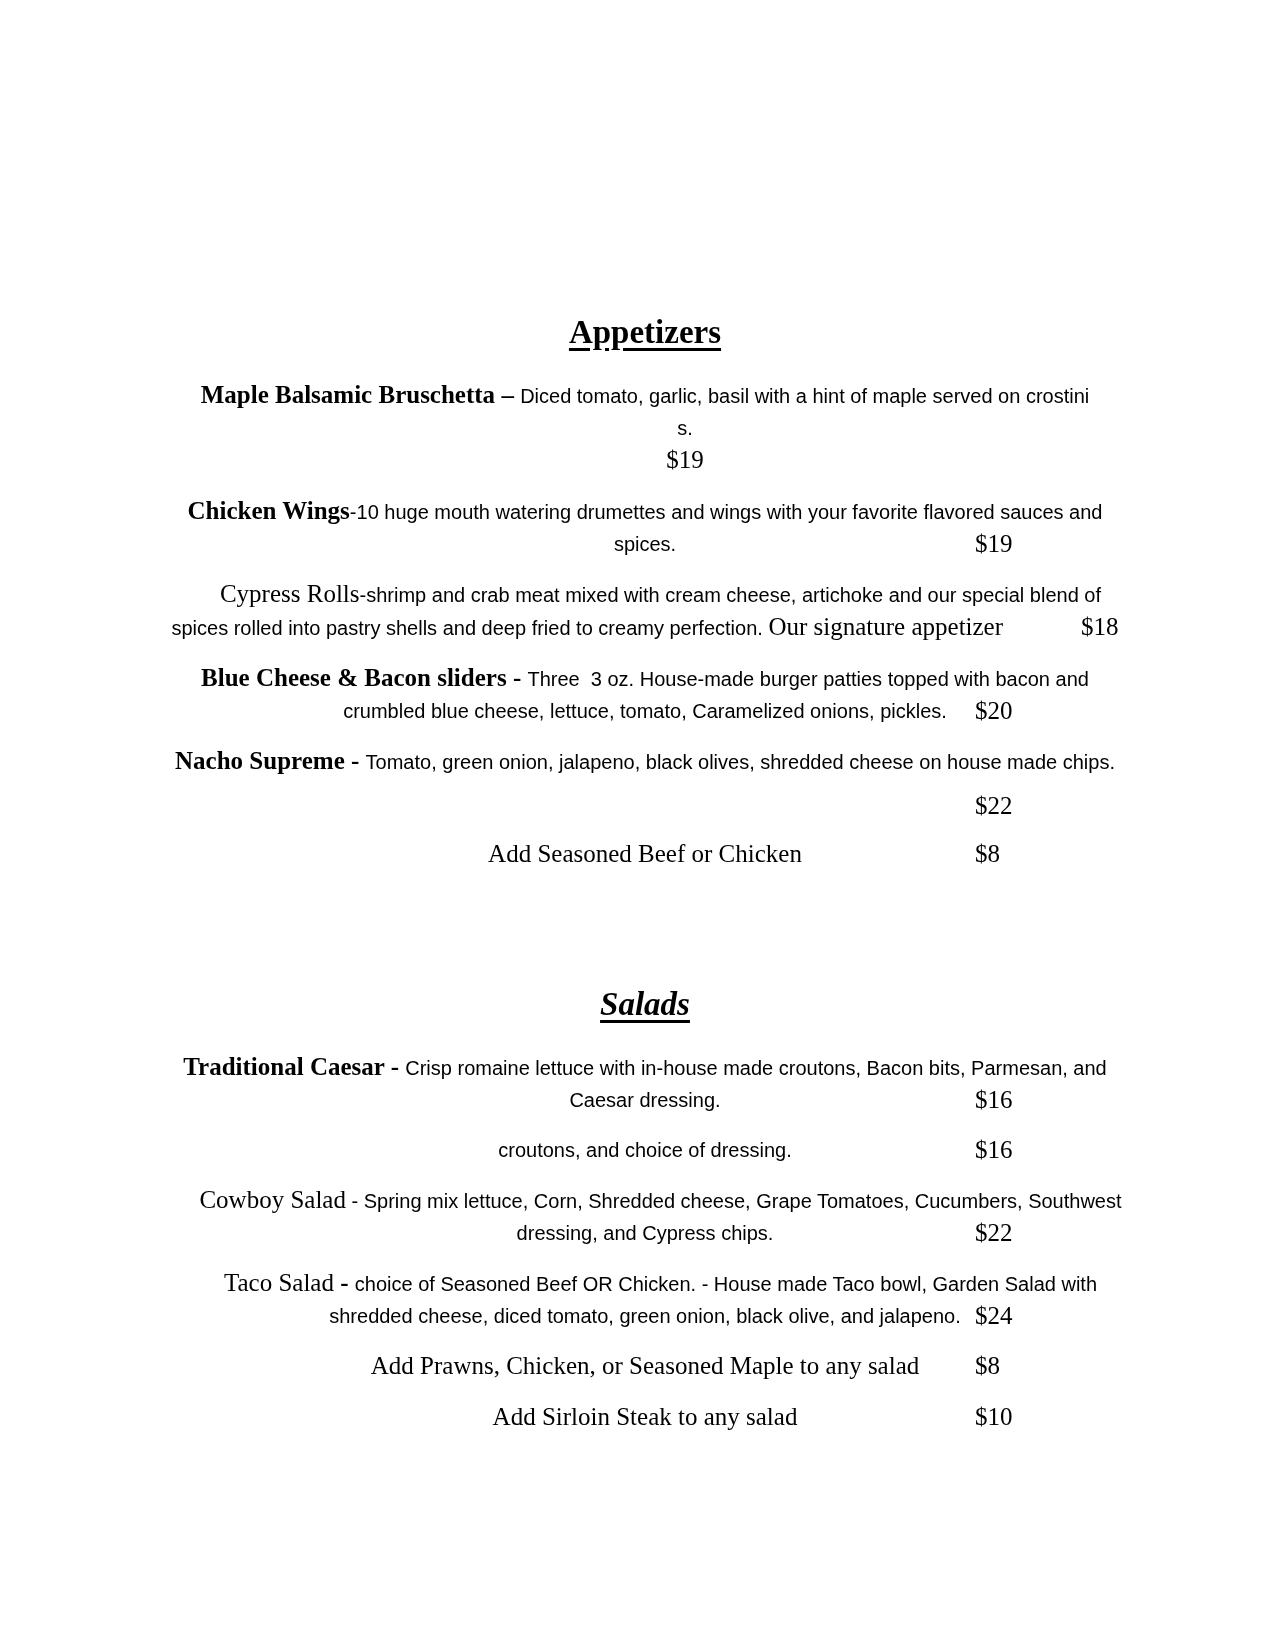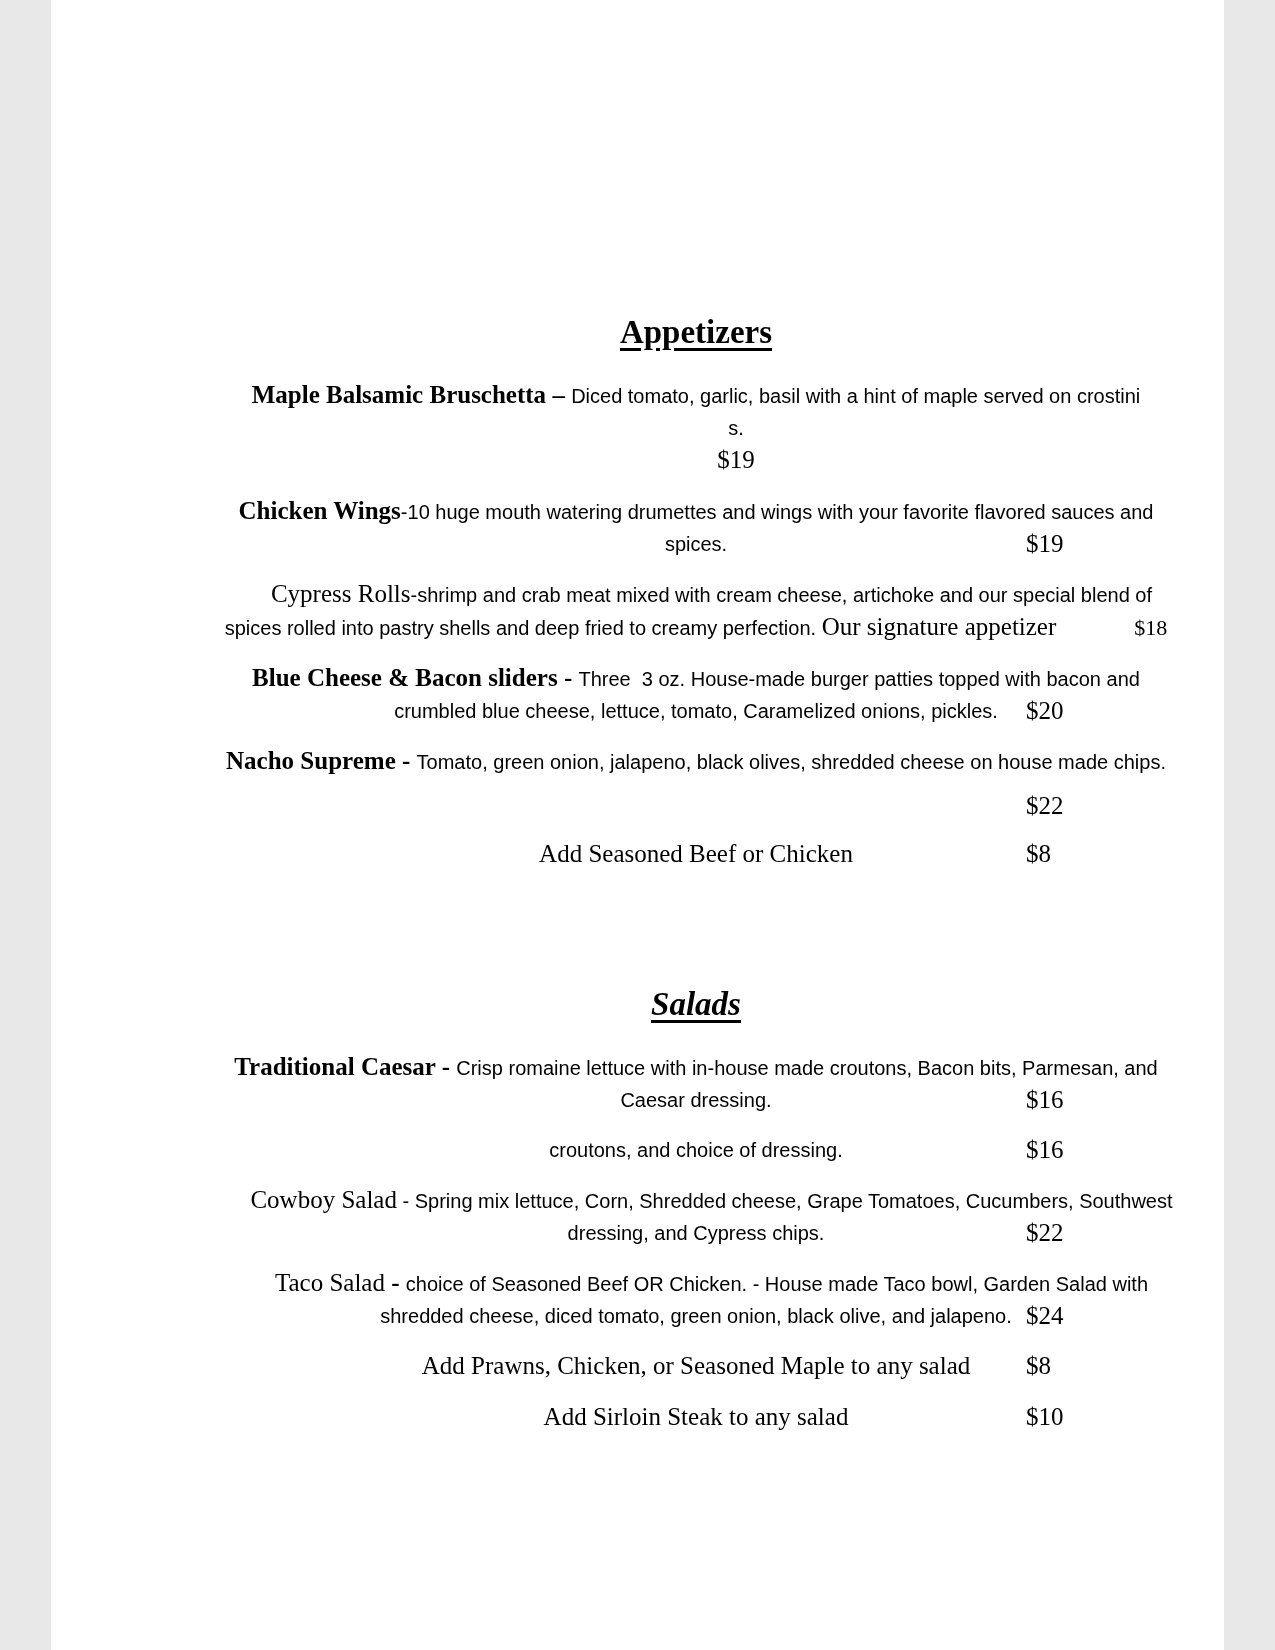--- a/index.html
+++ b/index.html
@@ -1,18 +1,18 @@
 <!DOCTYPE html>
 <html><head>
 <meta charset="utf-8">
 <style>
   html,body { margin:0; padding:0; background:#e8e8e8; }
   .page {
     position:relative;
-    width:1173px; height:1650px;
+    width:1275px; height:1650px;
     background:#ffffff;
     margin:0 auto;
     overflow:hidden;
     color:#000000;
   }
   .content {
     position:absolute;
     left:145px; top:0;
     width:1000px;
   }
@@ -59,21 +59,21 @@
   }
   .price {
     font-family:"Liberation Serif", serif;
     font-size:25px;
     position:absolute;
     left:830px;
     top:0;
   }
   .price-inline {
     font-family:"Liberation Serif", serif;
-    font-size:22px;
+    font-size:25px;
     margin-left:78px;
   }
   .price-own-line { margin-top:12px; }
 </style>
 </head>
 <body>
 
 <div class="page">
   <div class="content">
 

